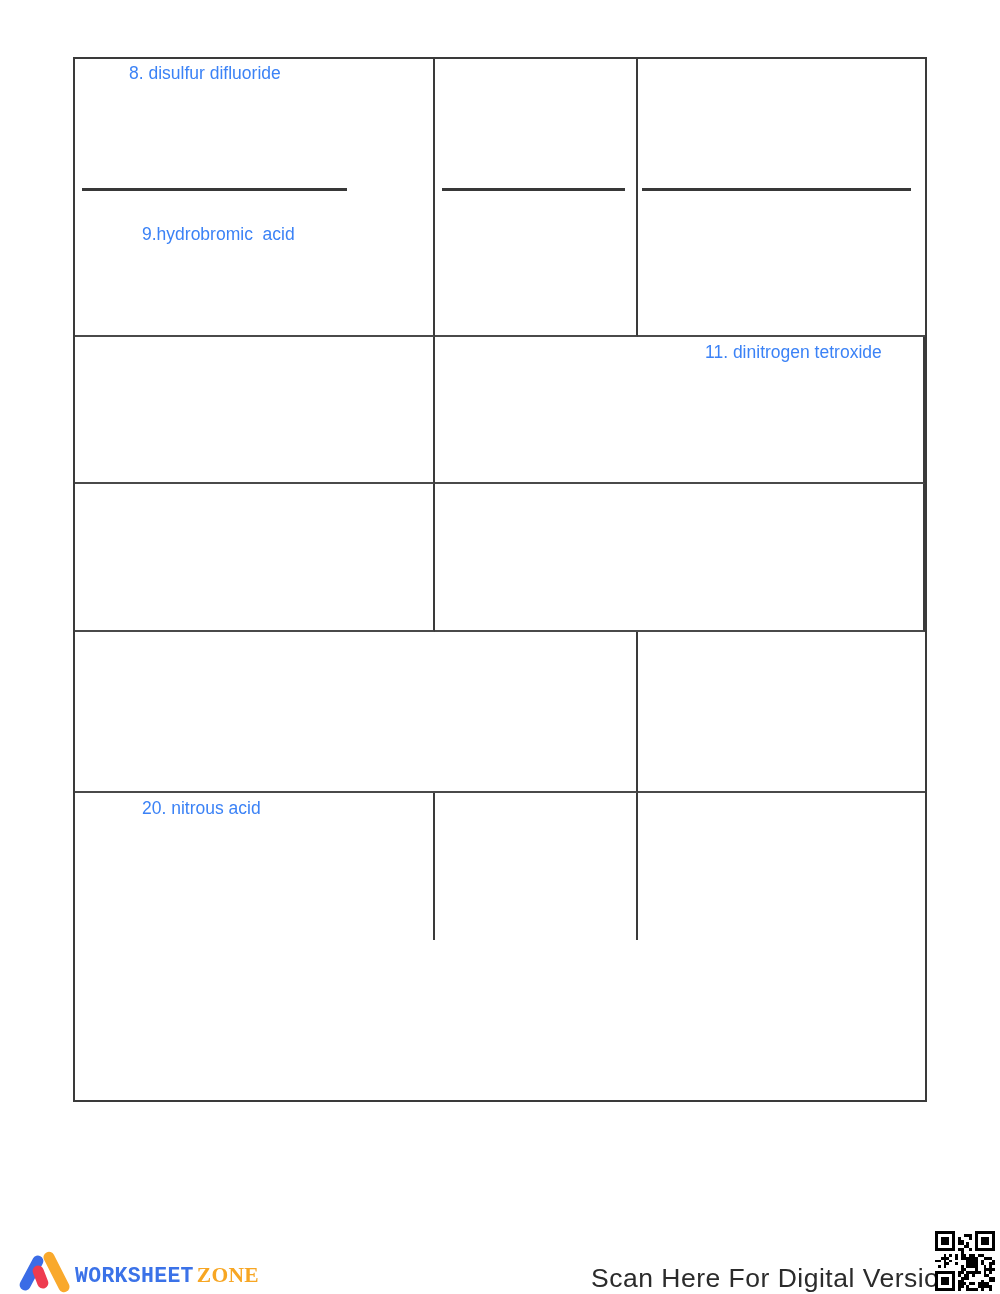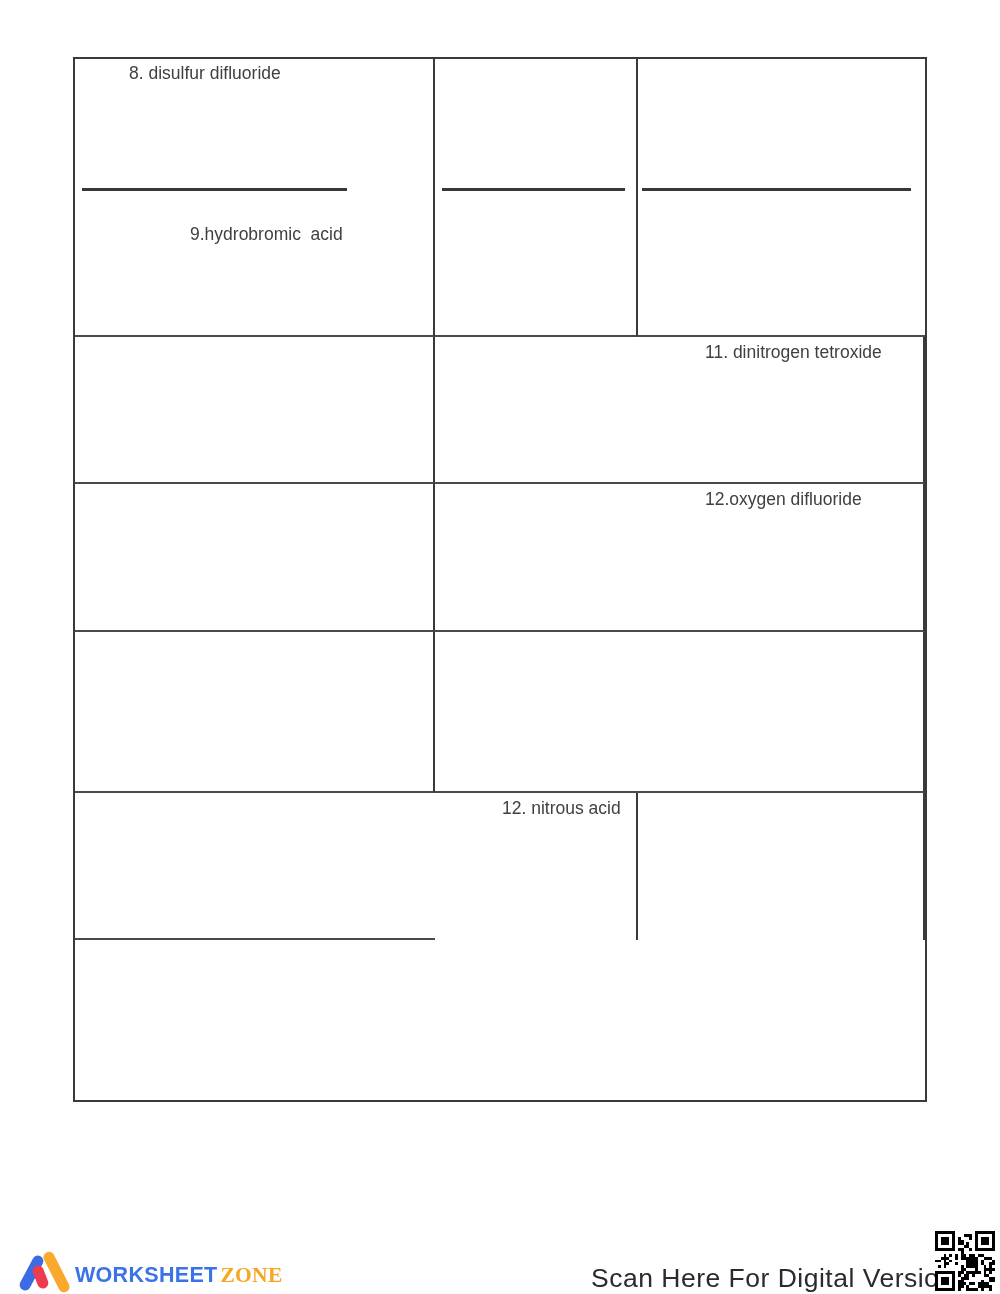--- a/index.html
+++ b/index.html
@@ -22,25 +22,25 @@
     grid-template-rows:278px 147px 148px 161px 147px 1fr;
     background:#ffffff;
   }
   .cell { position:relative; background:#fff; }
   .cell.col-1, .cell.col-2 { border-right:2px solid #3a3a3a; }
   .cell.row-mid { border-bottom:2px solid #4a4a4a; }
 
   .item-label {
     position:absolute;
     font-size:17.5px; line-height:22px;
-    color:#404040;
+    color:#3b82f6;
     white-space:pre;
   }
   .lbl-8  { top:3px;   left:54px; }
-  .lbl-9  { top:164px; left:67px;margin-left:48px; }
+  .lbl-9  { top:164px; left:67px; }
   .lbl-row { top:4px;  left:67px; }
 
   .blank-line {
     position:absolute;
     top:129px; height:2.5px;
     background:#383838;
   }
   .blank-c1 { left:7px; width:265px; }
   .blank-c2 { left:7px; width:183px; }
   .blank-c3 { left:4px; width:269px; }
@@ -97,44 +97,41 @@
 
     <div class="cell col-2 row-mid"></div>
     <div class="cell col-3 row-mid"></div>
 
     <div class="cell col-1 row-mid">
       <div class="item-label lbl-row">11. dinitrogen tetroxide</div>
     </div>
     <div class="cell col-2 row-mid"></div>
     <div class="cell col-3 row-mid"></div>
 
-    <div class="cell col-1 row-mid">
-      <div class="item-label lbl-row">12.oxygen difluoride</div>
-    </div>
     <div class="cell col-2 row-mid"></div>
     <div class="cell col-3 row-mid"></div>
 
     <div class="cell col-2 row-mid"></div>
     <div class="cell col-3 row-mid"></div>
 
     <div class="cell col-1">
-      <div class="item-label lbl-row">12. nitrous acid</div>
+      <div class="item-label lbl-row">20. nitrous acid</div>
     </div>
     <div class="cell col-2"></div>
     <div class="cell col-3"></div>
 
   </div>
 
   <div class="logo-mark">
     <span class="logo-bar bar-blue"></span>
     <span class="logo-bar bar-red"></span>
     <span class="logo-bar bar-yellow"></span>
   </div>
   <div class="brand-text">
-    <span class="brand-word-1" style="color: rgb(59, 114, 232);">WORKSHEET</span><span class="brand-word-2" style="color: rgb(247, 166, 35); font-family: Liberation Serif, serif;">ZONE</span>
+    <span class="brand-word-1" style="color: rgb(59, 114, 232); font-family: Liberation Mono, monospace;">WORKSHEET</span><span class="brand-word-2" style="color: rgb(247, 166, 35); font-family: Liberation Serif, serif;">ZONE</span>
   </div>
 
   <div class="scan-label">Scan Here For Digital Version</div>
   <div class="qr-box">
     <svg id="qr-svg" viewBox="0 0 21 21" xmlns="http://www.w3.org/2000/svg">
         <rect x="10" y="1" width="1" height="1" fill="#000"></rect>
         <rect x="11" y="1" width="1" height="1" fill="#000"></rect>
         <rect x="12" y="1" width="1" height="1" fill="#000"></rect>
         <rect x="8" y="2" width="1" height="1" fill="#000"></rect>
         <rect x="12" y="2" width="1" height="1" fill="#000"></rect>

